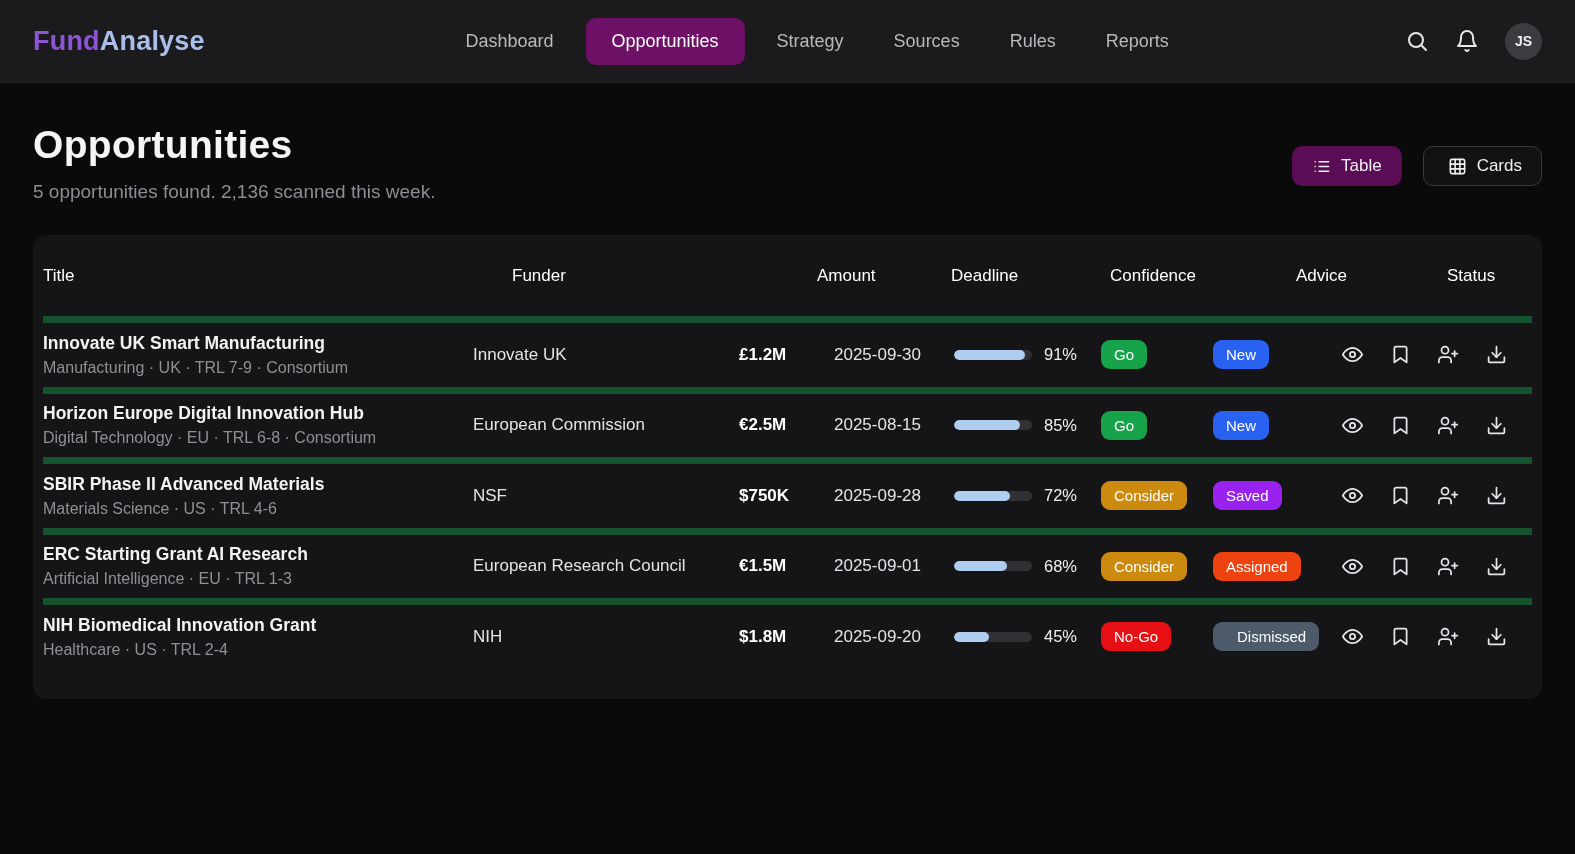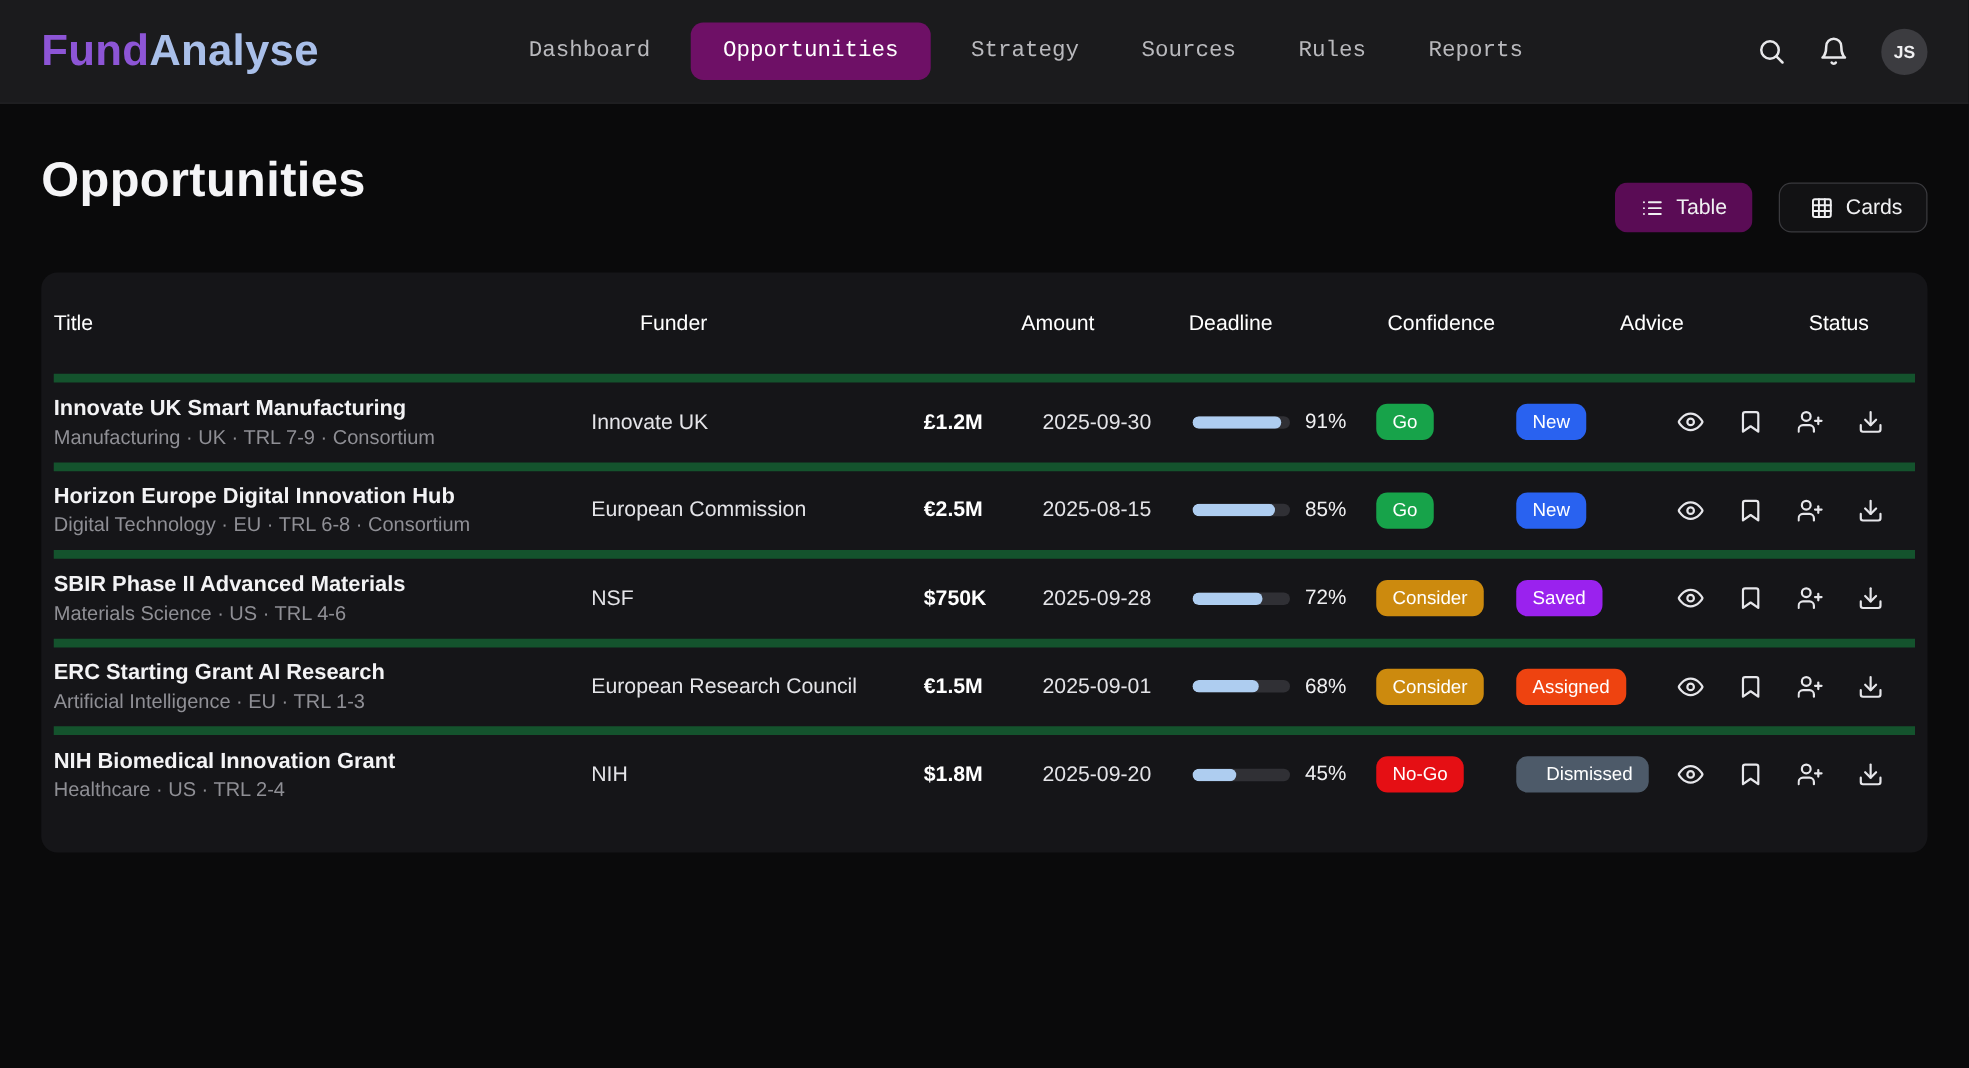--- a/index.html
+++ b/index.html
@@ -10,27 +10,27 @@
     color:#f2f2f2;
     overflow:hidden;
   }
   
   .topbar {
     height:83px; background:#1b1b1d;
     display:flex; align-items:center;
     padding:0 33px; position:relative;
     border-bottom:1px solid #232326;
   }
-  .logo { font-size:35px; font-weight:700; letter-spacing:.2px; white-space:nowrap; }
+  .logo { font-size:27px; font-weight:700; letter-spacing:.2px; white-space:nowrap; }
   .logo .fund { color:#8d55d6; }
   .logo .analyse { color:#a9bfe9; }
   .nav {
     position:absolute; left:50%; top:0; height:100%;
     transform:translateX(-46%);
-    display:flex; align-items:center; gap:14px;font-family:Liberation Mono, monospace;
+    display:flex; align-items:center; gap:14px;
   }
   .nav-item {
     color:#b9b9bd; font-size:18px; padding:12px 18px; border-radius:10px;
     cursor:pointer; white-space:nowrap;
   }
   .nav-item.active { background:#6e1066; color:#ffffff; padding:13px 26px; }
   .topbar-right { margin-left:auto; display:flex; align-items:center; gap:26px; }
   .icon-btn { width:24px; height:24px; color:#e8e8ea; cursor:pointer; display:flex; }
   .icon-btn svg { width:100%; height:100%; }
   .avatar {
@@ -111,20 +111,21 @@
         </svg>
     </span>
     <div class="avatar">JS</div>
   </div>
 </header>
 
 <main class="page">
   <div class="page-head">
     <div>
       <h1 class="page-title">Opportunities</h1>
+      <p class="page-sub">5 opportunities found. 2,136 scanned this week.</p>
     </div>
     <div class="view-toggle">
       <button class="toggle-btn active">
         <svg viewBox="0 0 24 24" fill="none" stroke="currentColor" stroke-width="2" stroke-linecap="round">
             <line x1="9" y1="6" x2="21" y2="6"></line>
             <line x1="9" y1="12" x2="21" y2="12"></line>
             <line x1="9" y1="18" x2="21" y2="18"></line>
             <line x1="4" y1="6" x2="4.01" y2="6"></line>
             <line x1="4" y1="12" x2="4.01" y2="12"></line>
             <line x1="4" y1="18" x2="4.01" y2="18"></line>

